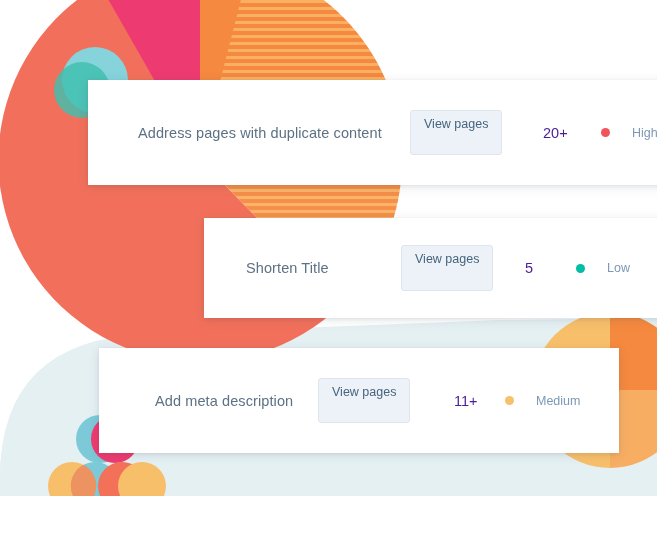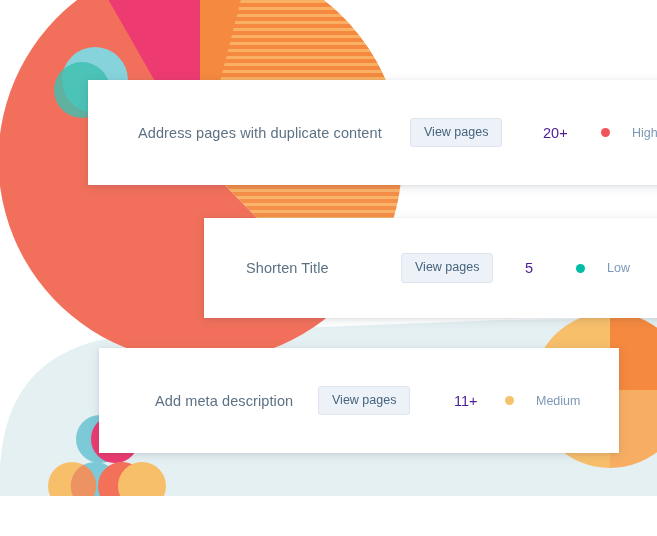--- a/index.html
+++ b/index.html
@@ -27,21 +27,21 @@
     letter-spacing:0.1px;
     white-space:nowrap;
   }
   .view-btn{
     background:#EDF2F8;
     border:1px solid #DEE5EE;
     border-radius:3px;
     color:#46647E;
     font-size:12.5px;
     font-family:"Liberation Sans", sans-serif;
-    padding:7px 13px 8px 13px;
+    padding:7px 13px 24px 13px;
     cursor:pointer;
     white-space:nowrap;
     line-height:1;
   }
   .count{
     color:#4c1d95;
     font-size:14.5px;
     white-space:nowrap;
   }
   .sev{

